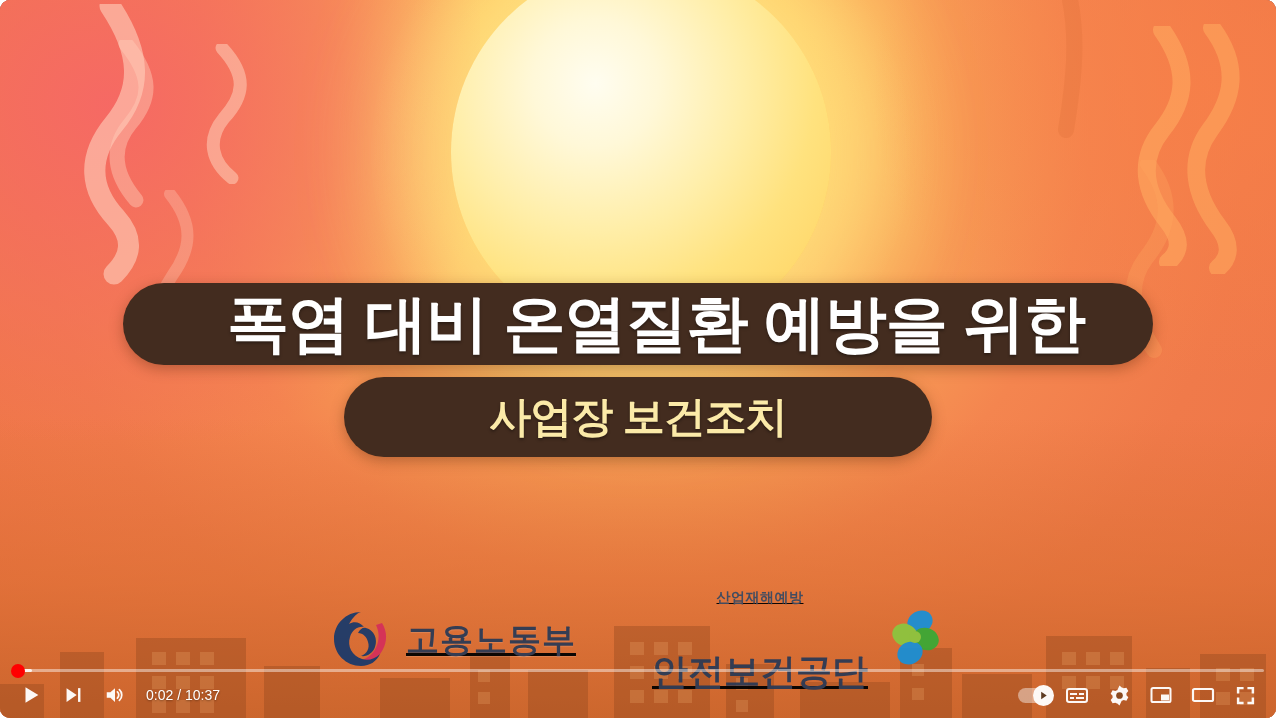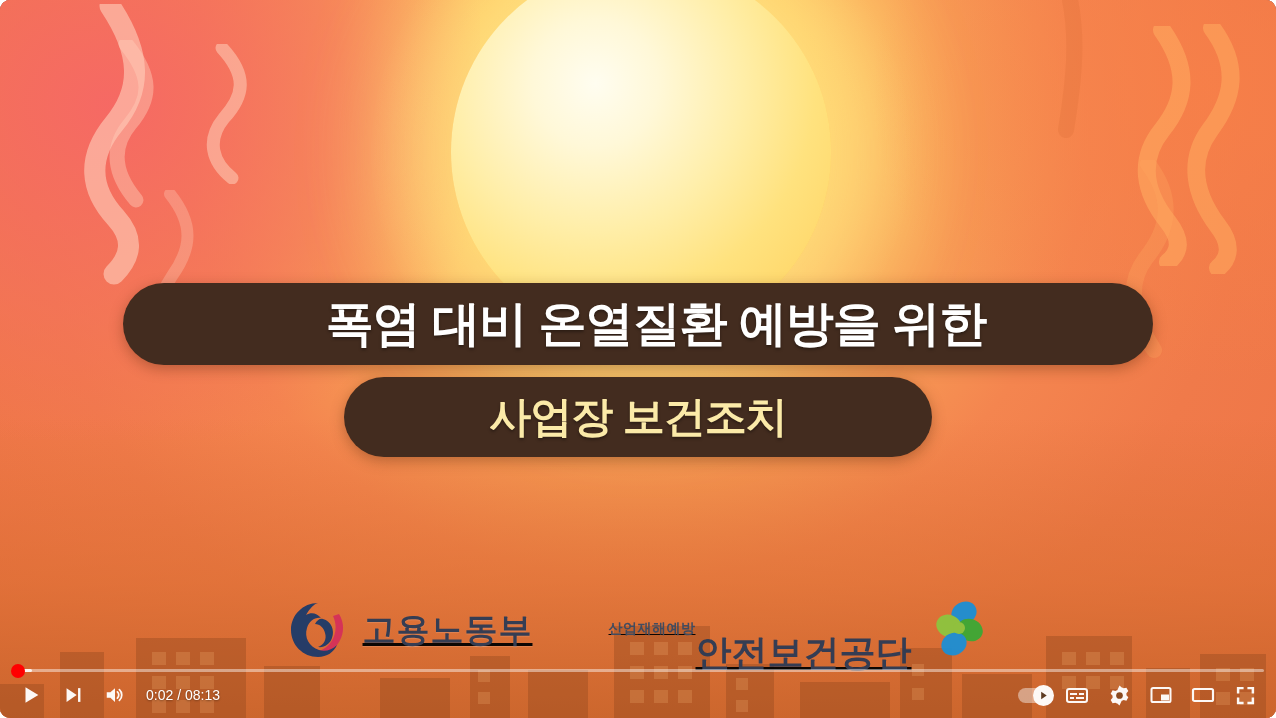--- a/index.html
+++ b/index.html
@@ -71,34 +71,34 @@
   }
   #title-pill-1{ width:1030px; height:82px; }
   #title-pill-2{ width:588px; height:80px; }
   .title-text{
     white-space:nowrap;
     font-family:"Liberation Sans","DejaVu Sans",sans-serif;
     font-weight:bold;
     letter-spacing:-1px;
     line-height:1;
   }
-  #title-line-1{ font-size:48px; color:#ffffff; text-shadow:0 2px 3px rgba(0,0,0,.35);margin-left:36px; }
+  #title-line-1{ font-size:62px; color:#ffffff; text-shadow:0 2px 3px rgba(0,0,0,.35);margin-left:36px; }
   #title-line-2{ font-size:42px; color:#fbeaa8; text-shadow:0 2px 3px rgba(0,0,0,.35); }
 
   
   #logo-row{
     position:absolute; left:0; top:590px; width:1276px;
     display:flex; align-items:center; justify-content:center; gap:76px;
   }
   .logo{ display:flex; align-items:center; gap:14px; opacity:.94;text-decoration:underline; }
   #logo-molab-text{
     font-size:33px; font-weight:bold; color:#2b3a55; letter-spacing:1px;
     text-shadow:0 1px 1px rgba(255,255,255,.15);
   }
-  #logo-kosha-lines{ display:flex; align-items:center; line-height:1; }
+  #logo-kosha-lines{ display:flex; flex-direction:column; align-items:center; line-height:1; }
   #logo-kosha-small{ font-size:14px; font-weight:bold; color:#3a4a62; letter-spacing:.5px; margin-bottom:5px; }
   #logo-kosha-main{ font-size:36px; font-weight:bold; color:#2b3a55; letter-spacing:0px;margin-top:45px; }
 
   
   #controls{
     position:absolute; left:0; bottom:0; width:1276px; height:58px;
     display:flex; flex-direction:column; justify-content:flex-end;
   }
   #progress-wrap{
     position:absolute; left:12px; right:12px; top:8px; height:5px;
@@ -321,21 +321,21 @@
               <rect x="17.5" y="4.5" width="2.6" height="15"></rect>
             </svg>
         </div>
         <div class="ctrl">
           <svg width="22" height="22" viewBox="0 0 24 24" fill="#fff">
             <path d="M3 9 h4 L12 4.5 v15 L7 15 H3 Z"></path>
             <path d="M14.6 8.6 a4.6 4.6 0 0 1 0 6.8" stroke="#fff" stroke-width="1.9" fill="none" stroke-linecap="round"></path>
             <path d="M16.8 6.2 a7.8 7.8 0 0 1 0 11.6" stroke="#fff" stroke-width="1.9" fill="none" stroke-linecap="round"></path>
           </svg>
         </div>
-        <span id="time-display">0:02 / 08:13</span>
+        <span id="time-display">0:02 / 10:37</span>
       </div>
 
       <div id="controls-right">
         <div class="ctrl">
           <div id="autoplay-toggle">
             <div id="autoplay-knob">
               <svg width="11" height="11" viewBox="0 0 24 24" fill="#5a3a22">
                   <path d="M7 4 L19 12 L7 20 Z"></path>
                 </svg>
             </div>

